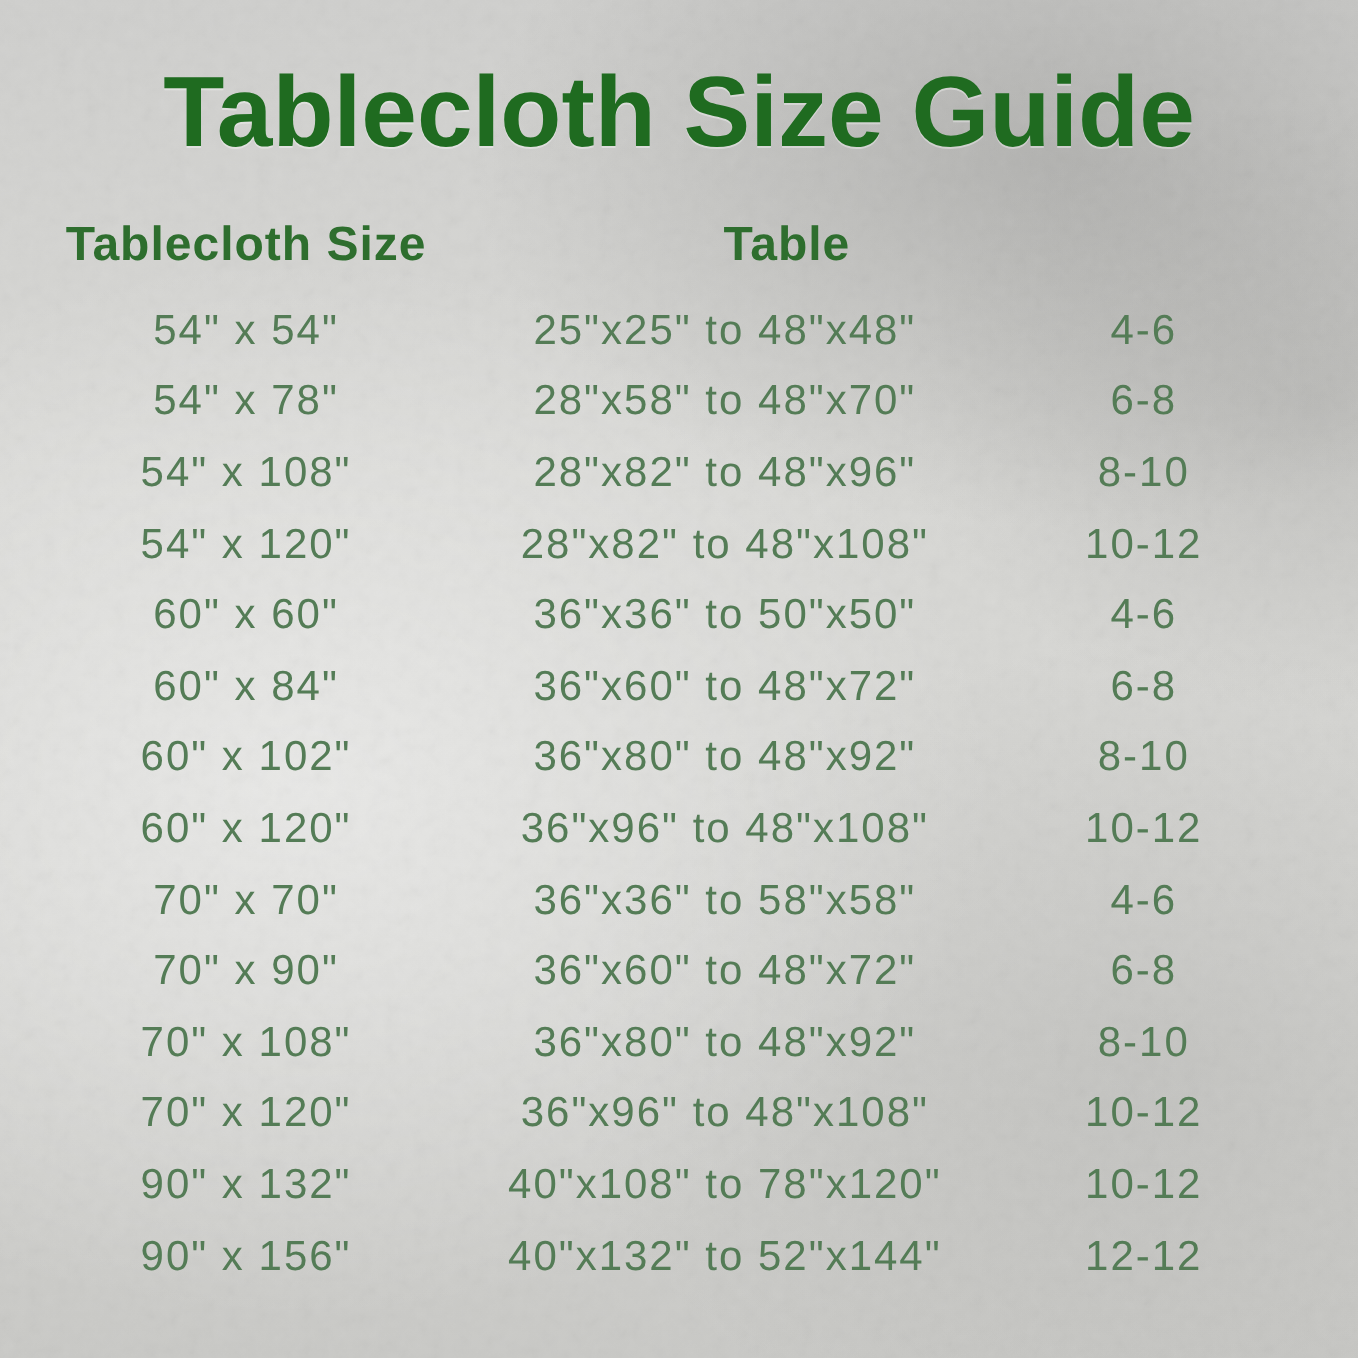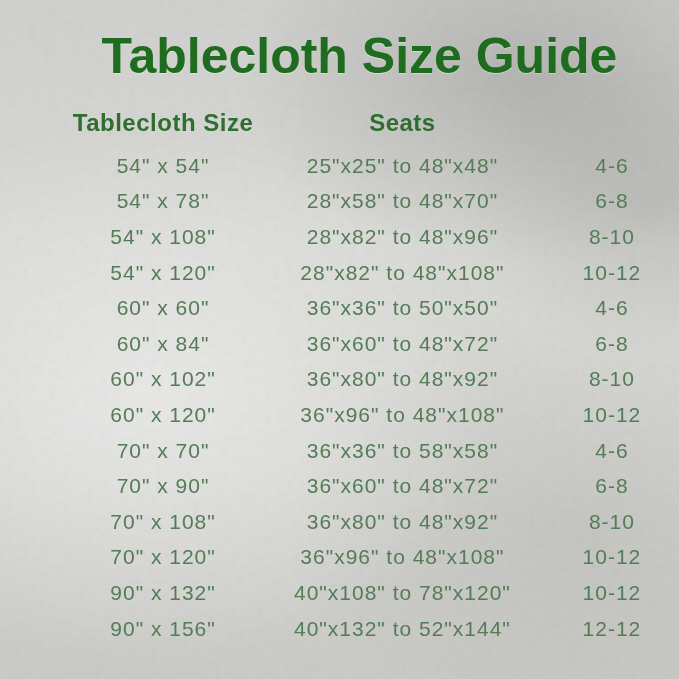--- a/index.html
+++ b/index.html
@@ -18,40 +18,41 @@
       radial-gradient(ellipse 420px 300px at 85% 78%, rgba(140,140,138,0.20), rgba(140,140,138,0) 70%),
       linear-gradient(180deg, #cfcfcd 0%, #d8d8d5 35%, #d4d4d1 70%, #c9c9c6 100%);
     background-color: var(--background-silver, #d2d2cf);
   }
   .noise {
     position: absolute; inset: 0;
     width: 100%; height: 100%;
     opacity: 0.5;
     pointer-events: none;
   }
-  .content { position: relative; z-index: 2; margin-left: 40px; }
+  .content { position: relative; z-index: 2; }
   .title {
     padding-top: 26px;
     text-align: center;
     font-size: 50px;
     line-height: 1.2;
     font-weight: bold;
     letter-spacing: 0px;
     color: var(--title-green, #1f6b20);
     text-shadow: 0 1px 0 rgba(255,255,255,0.35);
   }
   .size-table { width: 679px; padding-right: 14px; box-sizing: border-box; }
   .header-row, .row {
     display: grid;
     grid-template-columns: 37% 35% 28%;
     align-items: center;
   }
   .header-row {
     margin-top: 20px;
     height: 34px;
+    gap: 31px;
   }
   .header-cell {
     text-align: center;
     font-size: 24px;
     font-weight: bold;
     letter-spacing: 0.5px;
     color: var(--header-green, #2e6e2e);
   }
   .rows { margin-top: 8px; }
   .row { height: 35.6px; }
@@ -77,21 +78,21 @@
     </filter>
     <rect width="100%" height="100%" filter="url(#foil)"></rect>
   </svg>
 
   <div class="content">
     <div class="title">Tablecloth Size Guide</div>
 
     <div class="size-table">
       <div class="header-row">
         <span class="header-cell">Tablecloth Size</span>
-        <span class="header-cell">Seats</span>
+        <span class="header-cell">Table</span>
       </div>
       <div class="rows">
           <div class="row">
             <span class="cell">54" x 54"</span>
             <span class="cell">25"x25" to 48"x48"</span>
             <span class="cell">4-6</span>
           </div>
           <div class="row">
             <span class="cell">54" x 78"</span>
             <span class="cell">28"x58" to 48"x70"</span>

